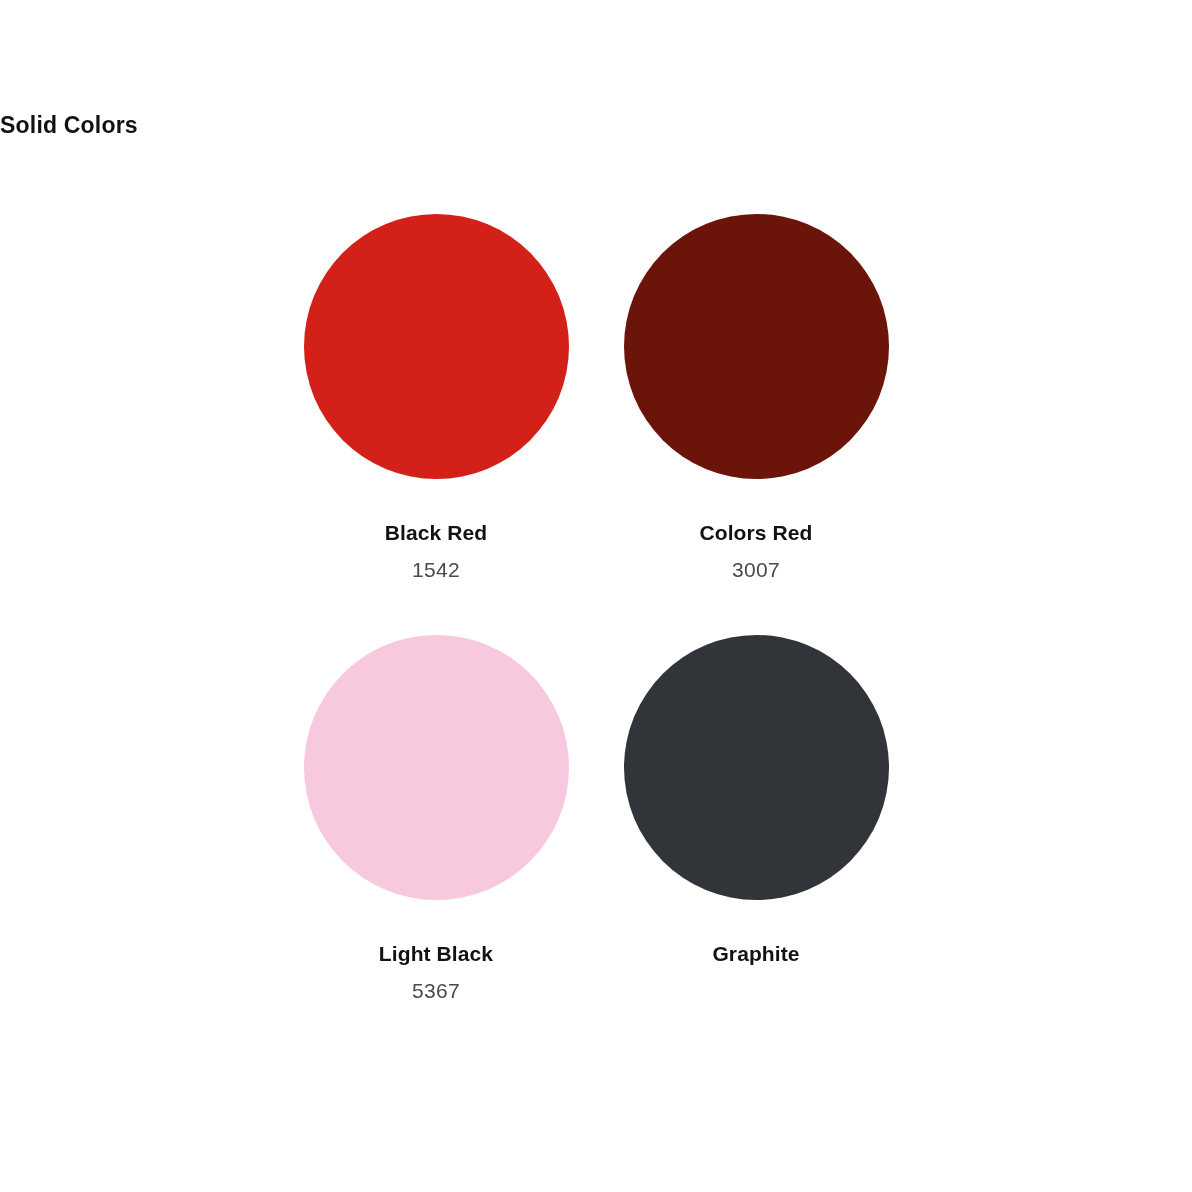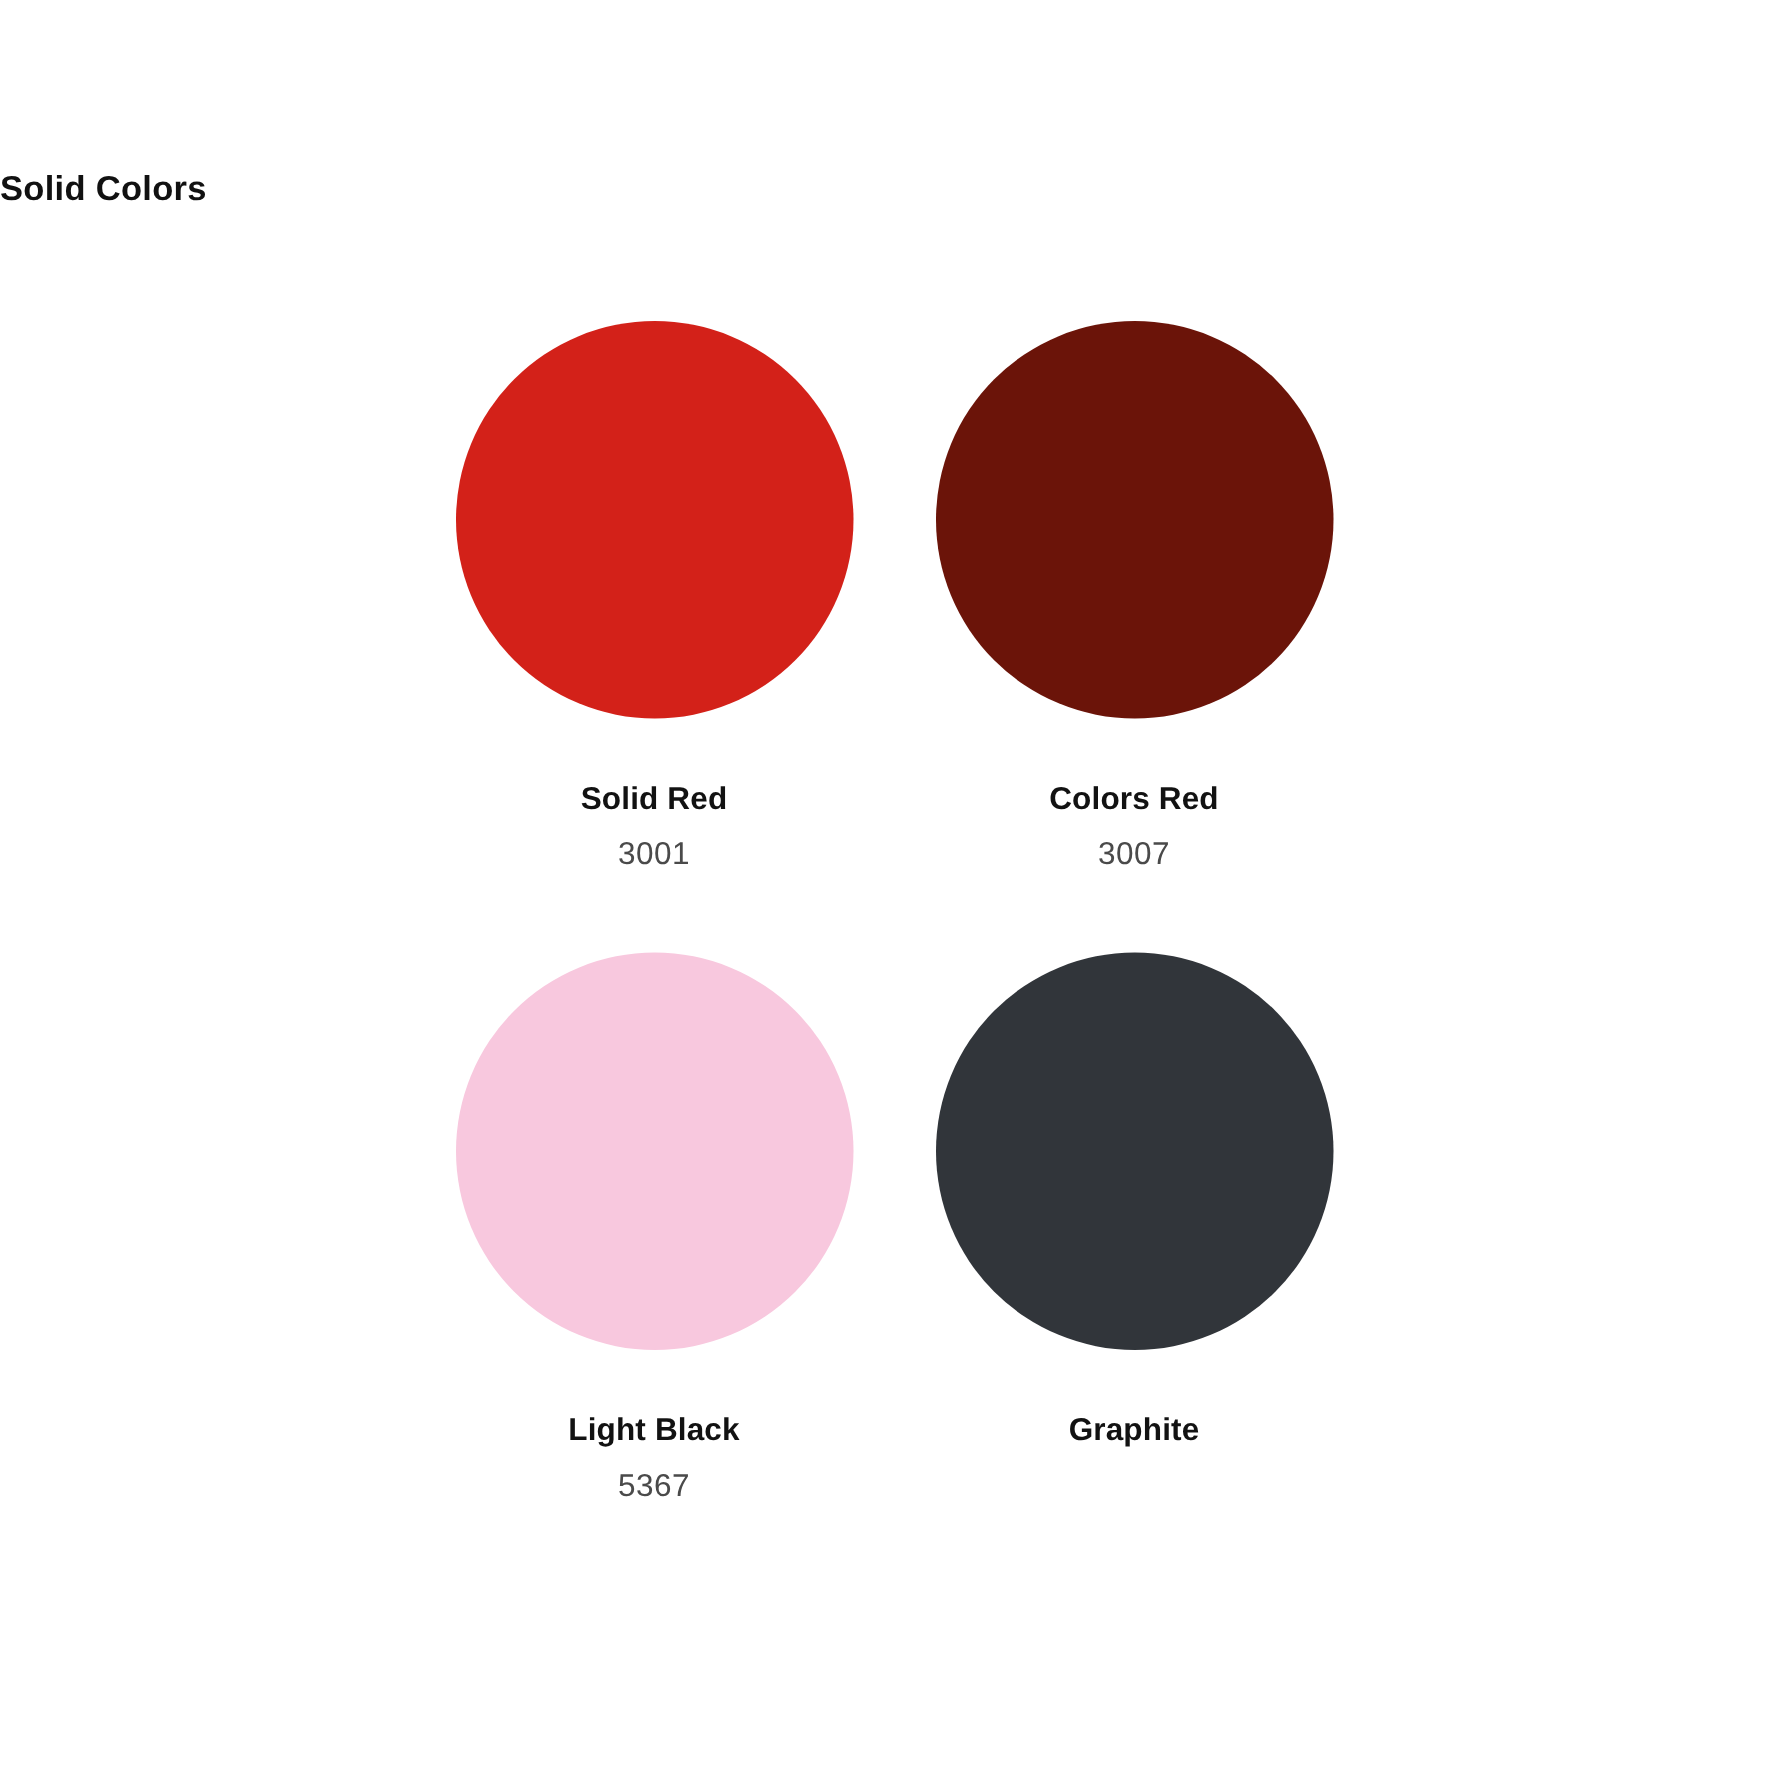--- a/index.html
+++ b/index.html
@@ -87,22 +87,22 @@
 <body style="background-color: rgb(255, 255, 255);">
 
 <div class="page">
 
   <div class="page-title">Solid Colors</div>
 
   <div class="swatch-grid">
 
     <div class="swatch-cell">
       <div class="swatch-circle" style="background-color: rgb(211, 33, 25);"></div>
-      <div class="swatch-name">Solid Red</div>
-      <div class="swatch-code">3001</div>
+      <div class="swatch-name">Black Red</div>
+      <div class="swatch-code">1542</div>
     </div>
 
     <div class="swatch-cell">
       <div class="swatch-circle" style="background-color: rgb(107, 20, 9);"></div>
       <div class="swatch-name">Colors Red</div>
       <div class="swatch-code">3007</div>
     </div>
 
     <div class="swatch-cell">
       <div class="swatch-circle" style="background-color: rgb(248, 200, 222);"></div>

